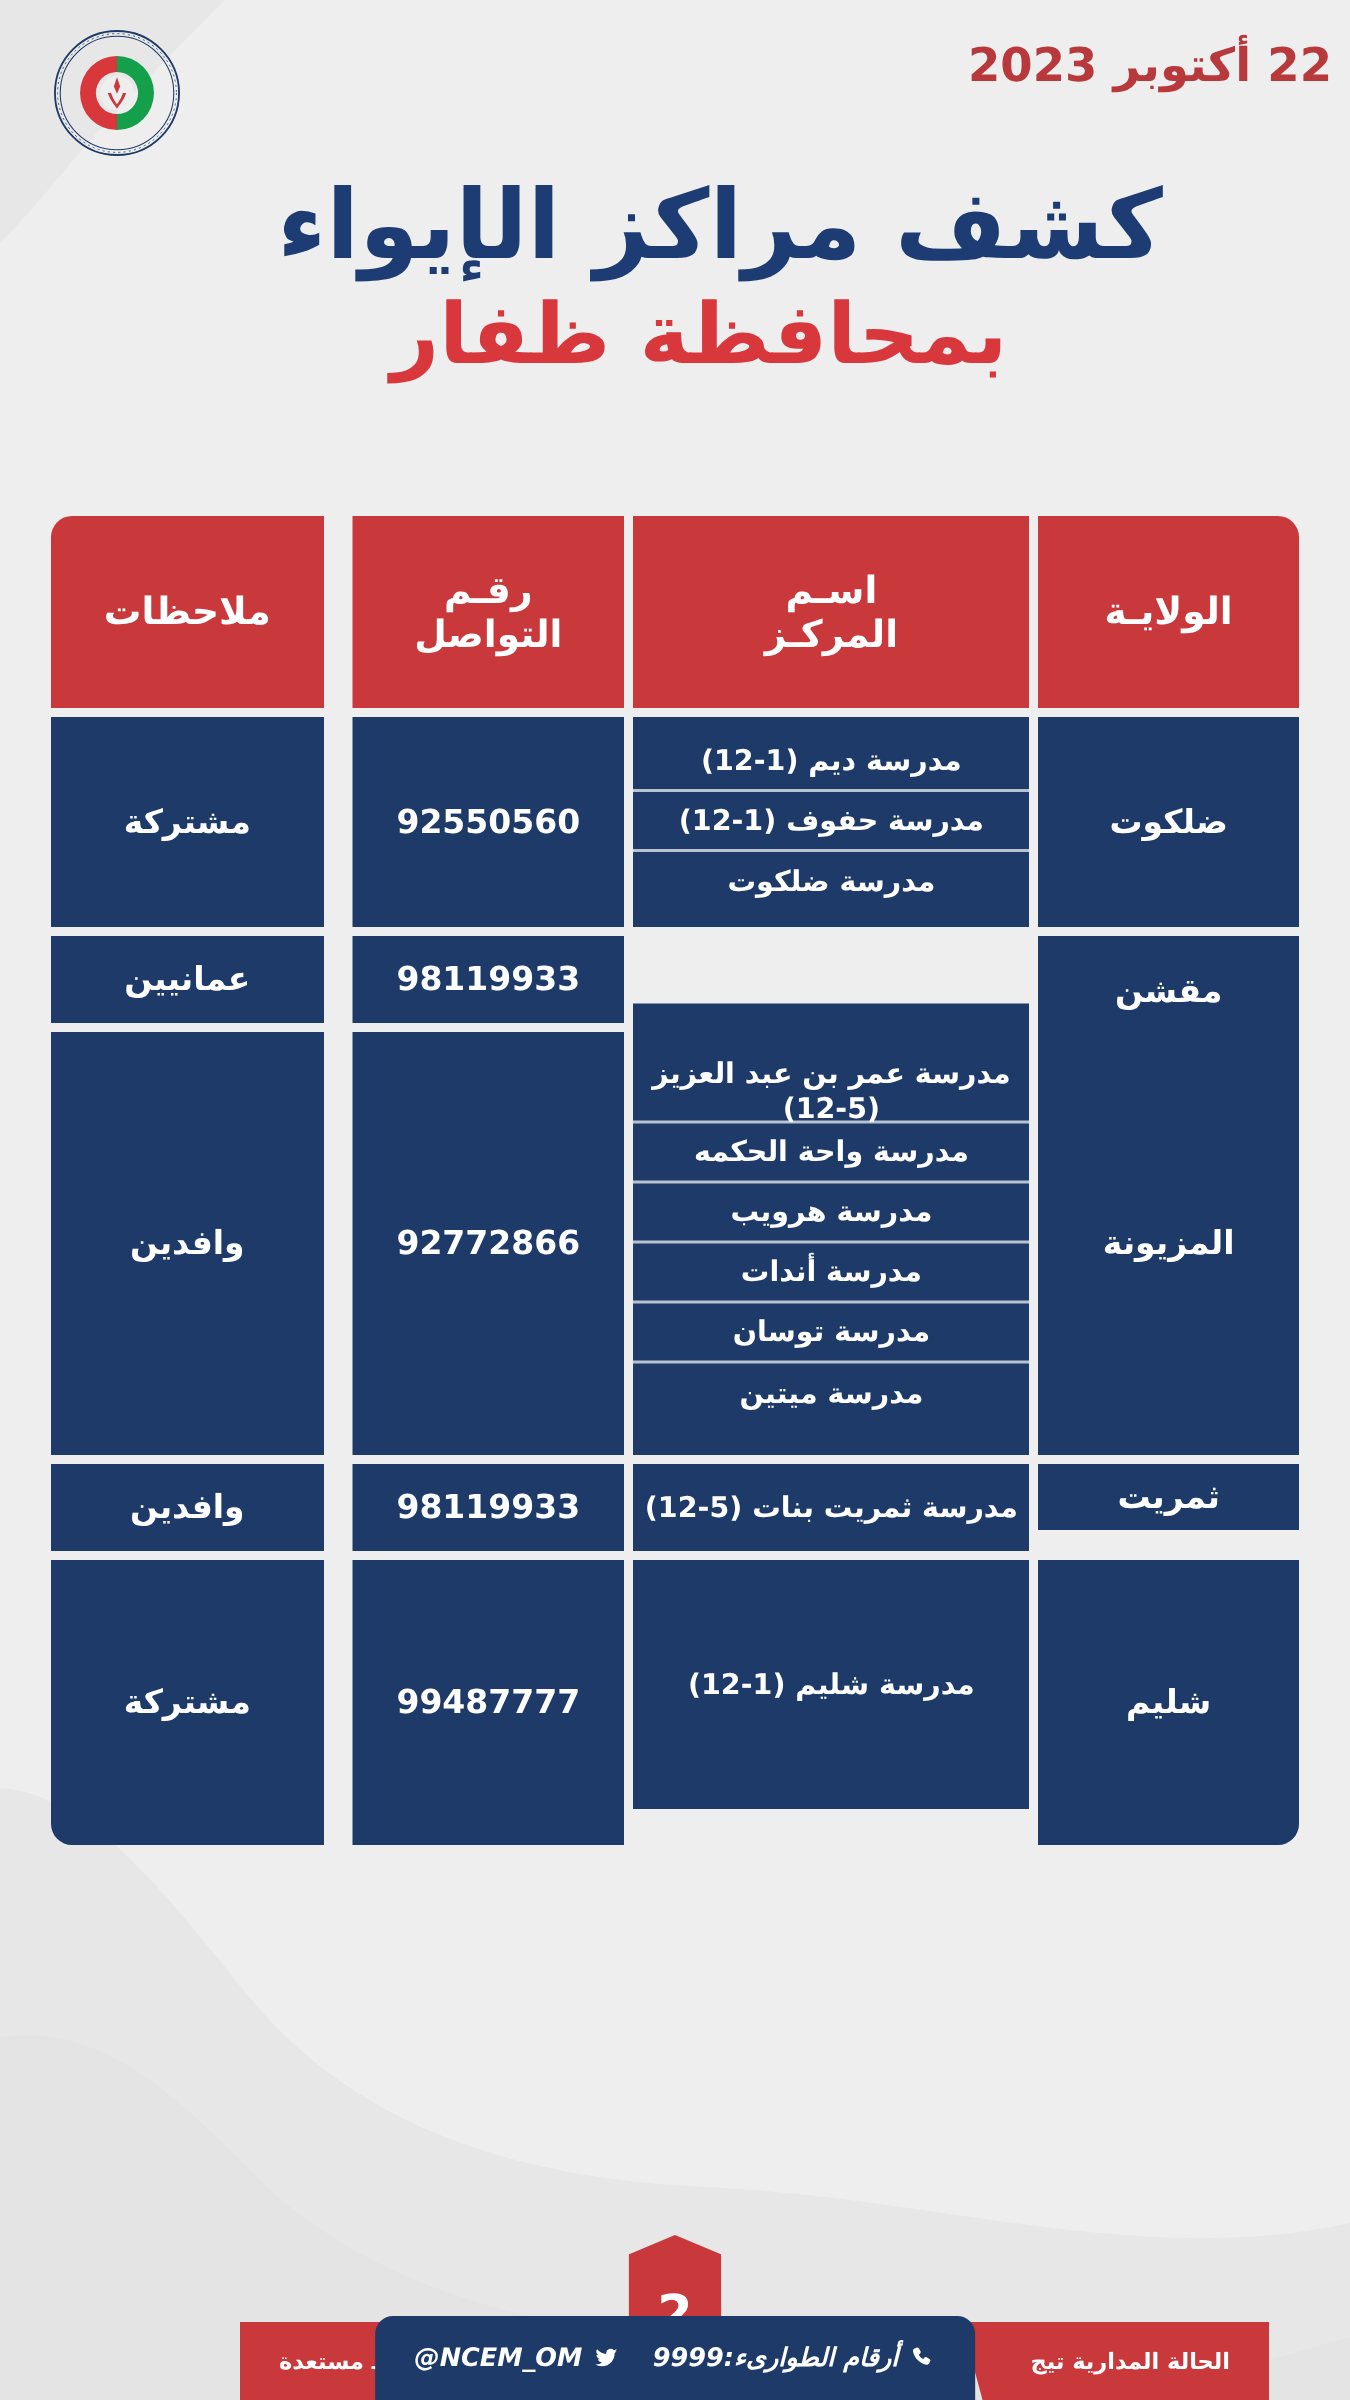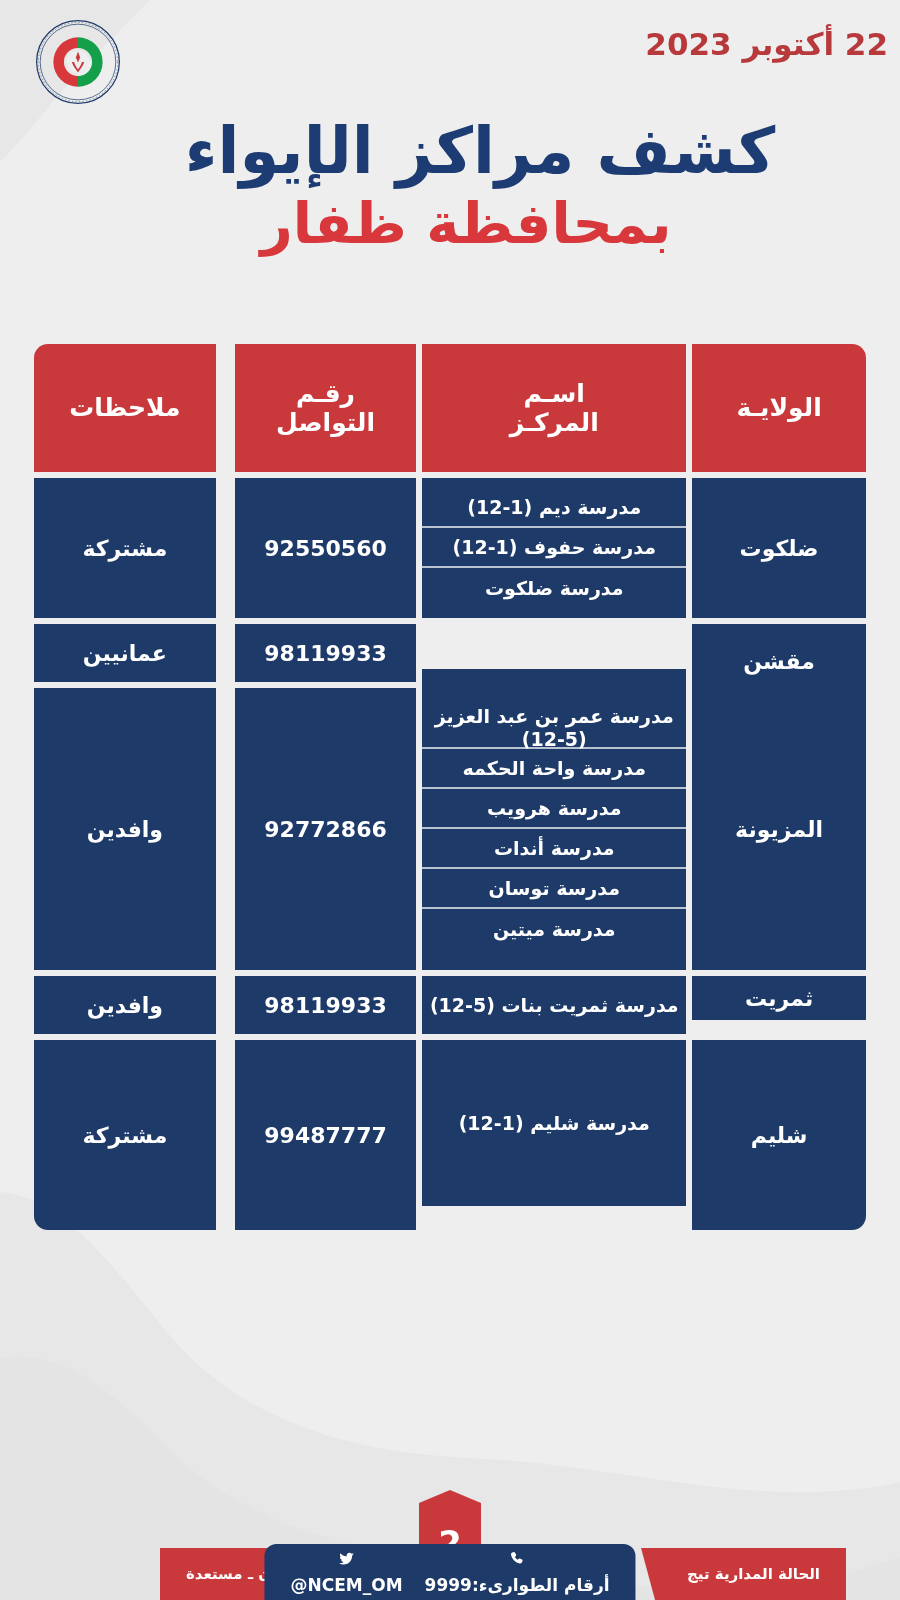--- a/index.html
+++ b/index.html
@@ -235,28 +235,29 @@
     flex-direction: row;
     align-items: center;
     justify-content: center;
     gap: 22px;
     padding: 0 26px;
     box-sizing: border-box;
     direction: rtl;
   }
   .footer-item {
     display: flex;
-    flex-direction: column;
+    flex-direction: row;
     align-items: center;
     gap: 7px;
     color: #ffffff;
     font-size: 17px;
     font-weight: 700;
     white-space: nowrap;
     direction: rtl;
+    font-style: italic;
   }
   .footer-icon {
     display: inline-flex;
     align-items: center;
     justify-content: center;
     width: 18px;
     height: 18px;
     flex: none;
   }
   .footer-icon svg { display: block; }

